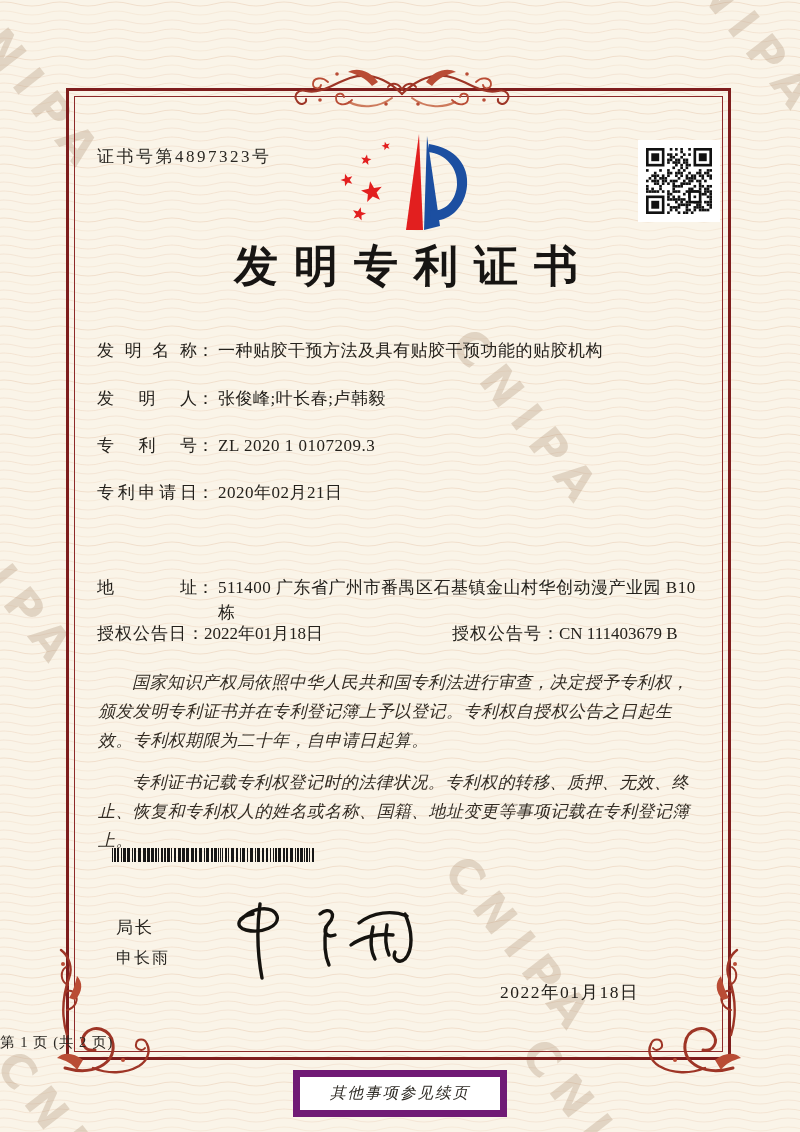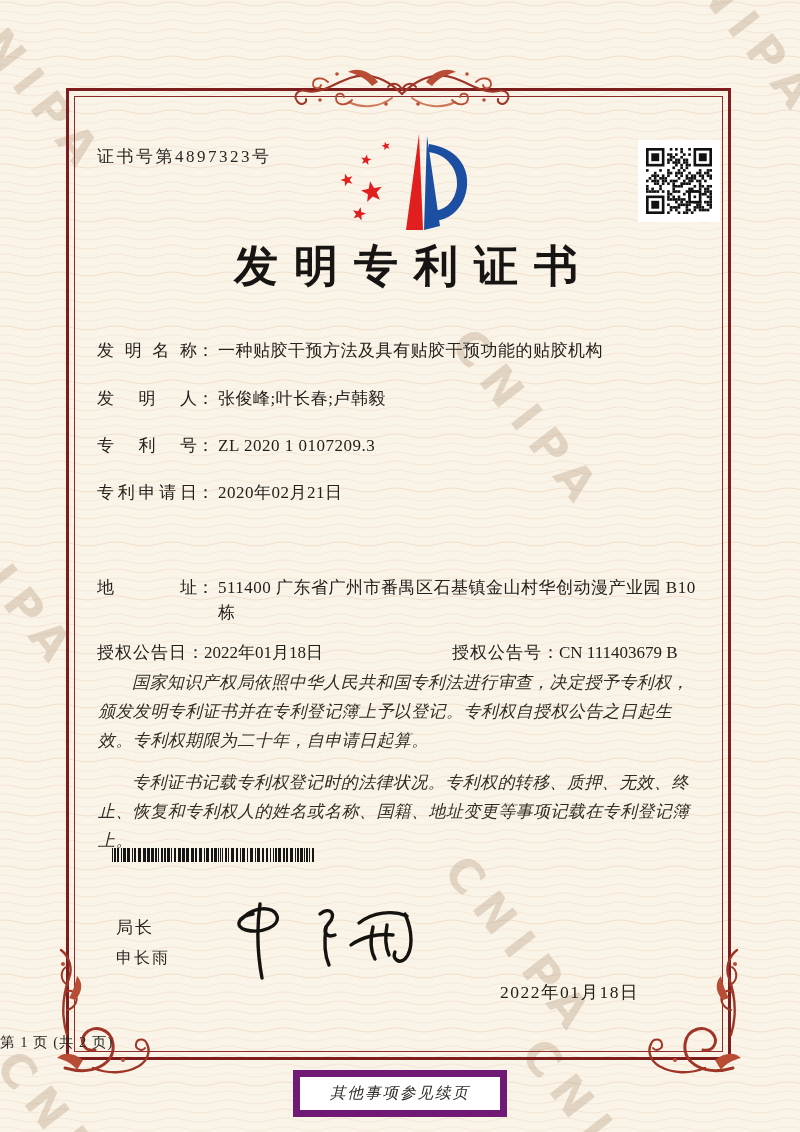--- a/index.html
+++ b/index.html
@@ -29,21 +29,21 @@
   .doc-title{position:absolute;left:0;top:237px;width:100%;text-align:center;
              font-size:44px;font-weight:bold;letter-spacing:16px;padding-left:28px;
              box-sizing:border-box;color:#171513;}
 
   .field-row{position:absolute;left:97px;width:610px;font-size:17px;line-height:1.45;color:#24211c;}
   .f-label{display:inline-block;width:100px;text-align:justify;text-align-last:justify;
            vertical-align:top;}
   .f-colon{display:inline-block;vertical-align:top;margin-right:4px;}
   .f-value{display:inline-block;vertical-align:top;max-width:478px;letter-spacing:0.5px;}
   .grant-row{position:absolute;left:97px;top:622px;width:620px;font-size:17px;
-             display:flex;color:#24211c;margin-top:19px;}
+             display:flex;color:#24211c;}
   .grant-left{width:355px;}
   .g-label{letter-spacing:1px;}
 
   .legal{position:absolute;left:86px;top:656px;width:630px;font-size:17px;line-height:1.72;
          color:#332c24;font-style:italic;letter-spacing:0.4px;}
   .legal p{margin:12px;text-indent:2em;}
 
   .barcode{position:absolute;left:112px;top:848px;}
 
   .signer-title{position:absolute;left:116px;top:916px;font-size:17px;letter-spacing:2px;color:#2a2722;}

